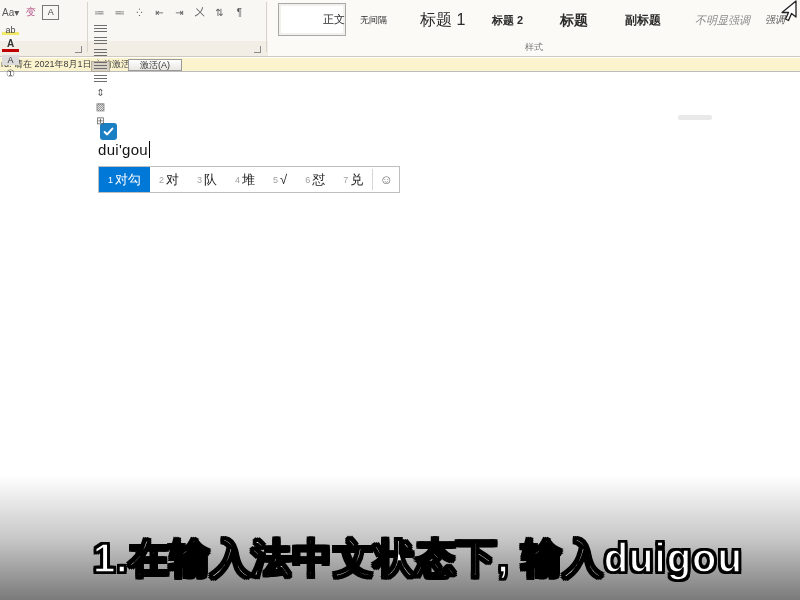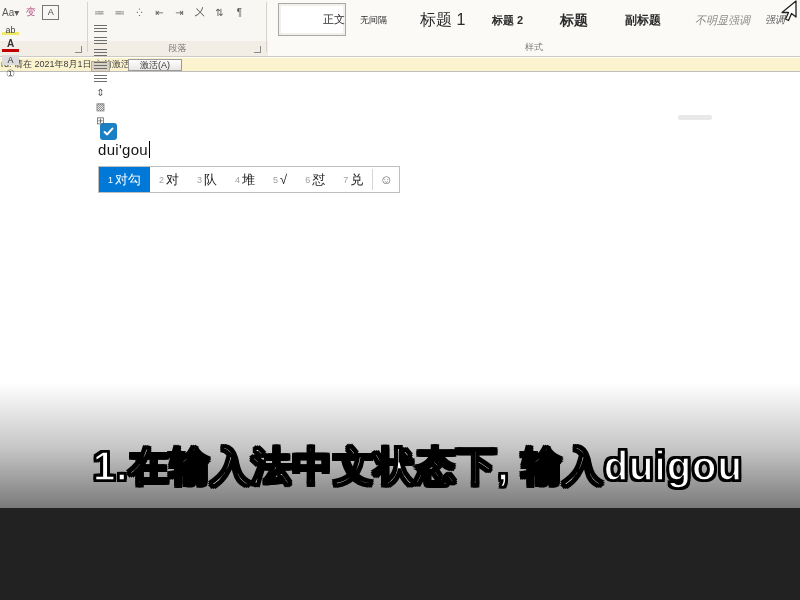--- a/index.html
+++ b/index.html
@@ -1,18 +1,18 @@
 <!DOCTYPE html>
 <html><head>
 <meta charset="utf-8">
 <style>
   * { margin:0; padding:0; box-sizing:border-box; }
   body { background:#222; }
   .app {
-    position:relative; width:800px; height:508px; overflow:hidden;
+    position:relative; width:800px; height:600px; overflow:hidden;
     background:#fff; font-family:"Liberation Sans", sans-serif;
   }
 
   
   .ribbon {
     position:absolute; left:0; top:0; width:800px; height:57px;
     background:#f9f7f3; border-bottom:1px solid #cfc9bf;
   }
   .ribbon::after{
     content:""; position:absolute; left:0; bottom:0; width:100%; height:15px;
@@ -177,21 +177,20 @@
         <span class="barwrap sel">
             <span class="bars"></span>
           </span>
         <span class="barwrap">
             <span class="bars"></span>
           </span>
         <span class="tbi">⇕</span>
         <span class="tbi">▨</span>
         <span class="tbi">⊞</span>
       </div>
-      <div class="grp-label">段落</div>
       <span class="launcher"></span>
     </div>
 
     <div class="vsep s2"></div>
 
     <div class="styles">
       <div class="style-item st-normal">正文</div>
       <div class="style-item st-nospace">无间隔</div>
       <div class="style-item st-h1">标题 1</div>
       <div class="style-item st-h2">标题 2</div>

